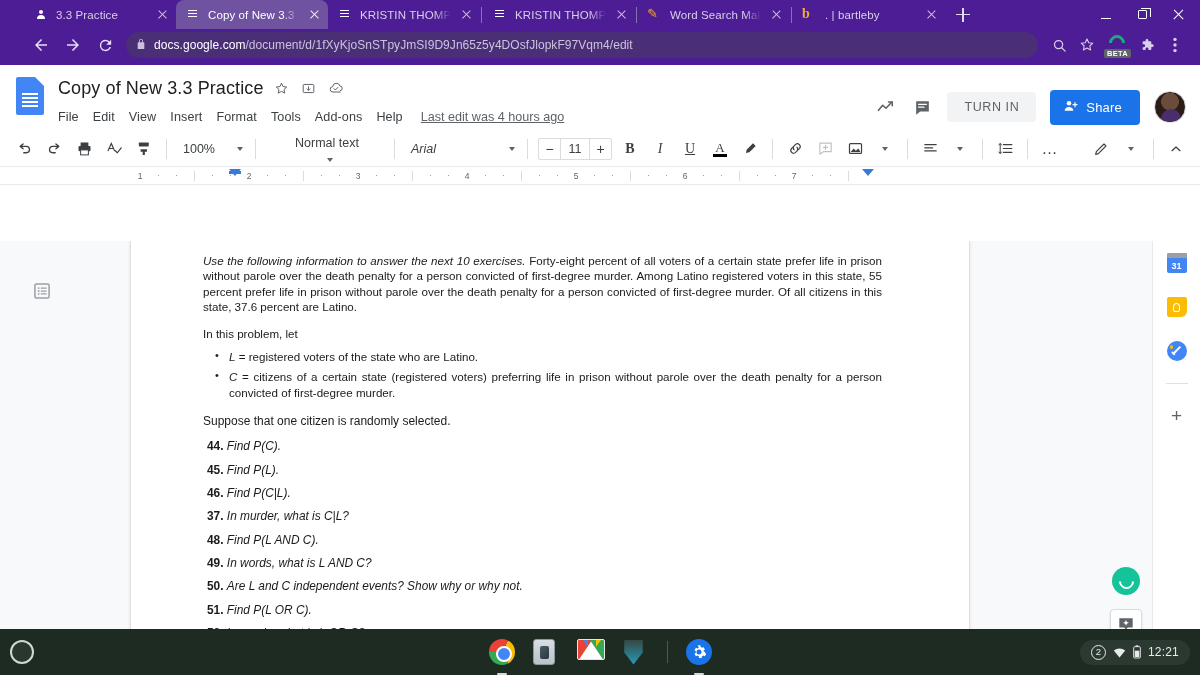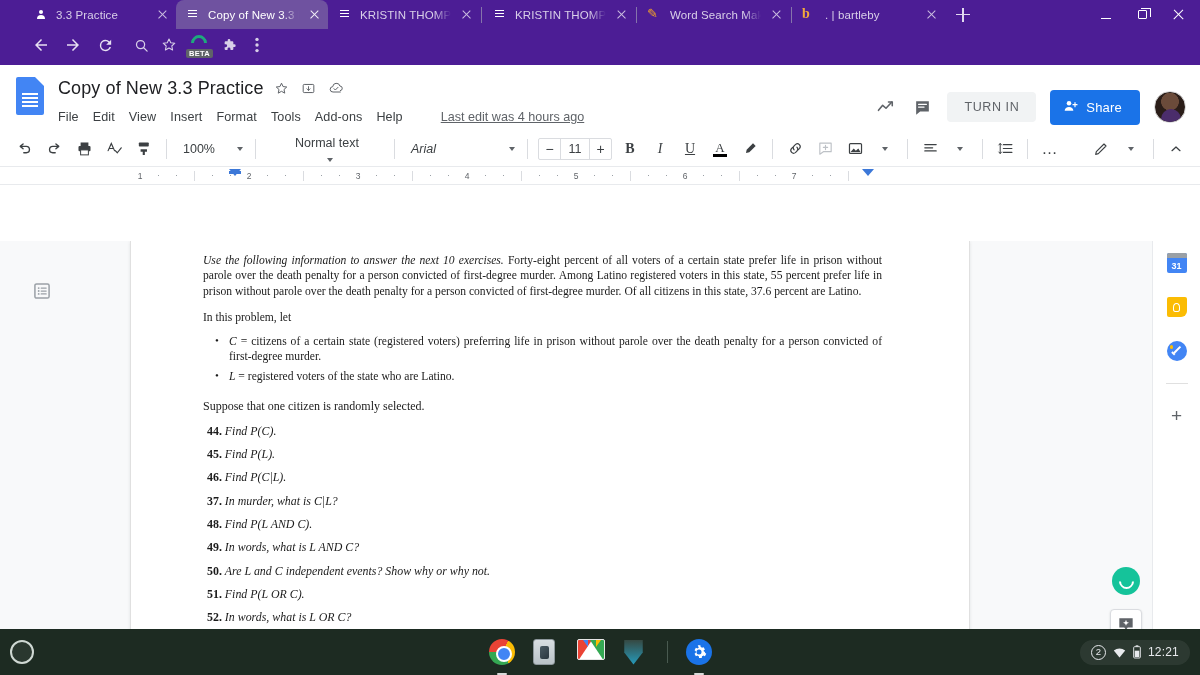--- a/index.html
+++ b/index.html
@@ -176,21 +176,21 @@
   #title-block { flex: 1 1 auto; padding-left: 8px; }
   #title-row { display: flex; align-items: center; gap: 9px; height: 30px; }
   #doc-title {
     font-size: 18px; color: #202124; font-weight: 400; letter-spacing: .1px;
   }
   .title-icon { width: 18px; height: 18px; color: #5f6368; display: flex;
                 align-items: center; justify-content: center; }
   #menu-row { display: flex; align-items: center; gap: 14px; height: 24px; padding-top: 3px; }
   .menu-item { font-size: 12.6px; color: #3c4043; letter-spacing: .1px; }
   #last-edit {
-    font-size: 12.6px; color: #5f6368; text-decoration: underline; margin-left: 24px;
+    font-size: 12.6px; color: #5f6368; text-decoration: underline; margin-left: 4px;
   }
   #header-right { display: flex; align-items: center; gap: 14px; padding-top: 10px; }
   .hdr-icon { width: 22px; height: 22px; color: #5f6368; display: flex;
               align-items: center; justify-content: center; }
   #turn-in-btn {
     background: #f1f3f4; color: #5f6368; font-size: 12.5px; letter-spacing: .6px;
     padding: 8px 17px; border-radius: 4px; font-weight: 500;
   }
   #share-btn {
     background: #1a73e8; color: #ffffff; font-size: 13px; font-weight: 500;
@@ -287,21 +287,21 @@
     display: flex; align-items: center; justify-content: center; color: #9aa0a6;
   }
   #page-scroll { flex: 1 1 auto; position: relative; overflow: hidden; }
   #doc-page {
     position: absolute; left: 62px; top: 0; width: 840px; min-height: 620px;
     background: #ffffff; border: 1px solid #e0e0e0; border-top: none;
     box-shadow: 0 1px 3px rgba(60,64,67,.12);
   }
   #doc-content {
     padding: 12px 87px 0 72px;
-    font-family: Liberation Serif, serif;
+    font-family: Liberation Sans, sans-serif;
     color: #1b1b1b; font-size: 11.6px; line-height: 1.33;
   }
   #doc-content p.intro { text-align: justify; margin-bottom: 11px; }
   #doc-content p.intro i { font-style: italic; }
   #doc-content p.lead { margin-bottom: 8px; }
   #doc-content ul { list-style: none; margin: 0 0 10px 0; }
   #doc-content ul li {
     position: relative; padding-left: 26px; margin-bottom: 5px; text-align: justify;
   }
   #doc-content ul li::before {
@@ -529,20 +529,28 @@
       <svg width="18" height="18" viewBox="0 0 24 24">
           <path d="M4 11h12.2l-5.6-5.6L12 4l8 8-8 8-1.4-1.4 5.6-5.6H4z" fill="currentColor"></path>
         </svg>
     </div>
     <div class="nav-btn">
       <svg width="17" height="17" viewBox="0 0 24 24">
           <path d="M17.65 6.35A7.96 7.96 0 0 0 12 4a8 8 0 1 0 7.73 10h-2.08A6 6 0 1 1 12 6c1.66 0 3.14.69 4.22 1.78L13 11h7V4z" fill="currentColor"></path>
         </svg>
     </div>
 
+    <div id="omnibox">
+      <span id="lock-icon">
+        <svg width="10" height="12" viewBox="0 0 24 28">
+            <path d="M18 10h-1V7a5 5 0 0 0-10 0v3H6a2 2 0 0 0-2 2v12a2 2 0 0 0 2 2h12a2 2 0 0 0 2-2V12a2 2 0 0 0-2-2zM9 7a3 3 0 0 1 6 0v3H9z" fill="#cdc2de"></path>
+          </svg>
+      </span>
+      <span id="url-text"><b>docs.google.com</b><span>/document/d/1fXyKjoSnSTpyJmSI9D9Jn65z5y4DOsfJlopkF97Vqm4/edit</span></span>
+    </div>
 
     <div id="omni-right">
       <div class="omni-icon">
         <svg width="15" height="15" viewBox="0 0 24 24">
             <circle cx="10.5" cy="10.5" r="6.5" stroke="currentColor" stroke-width="2" fill="none"></circle>
             <path d="M15.5 15.5L21 21" stroke="currentColor" stroke-width="2" stroke-linecap="round"></path>
           </svg>
       </div>
       <div class="omni-icon">
         <svg width="16" height="16" viewBox="0 0 24 24">
@@ -846,22 +854,22 @@
 
     <div id="page-scroll">
       <div id="doc-page">
         <div id="doc-content">
 
           <p class="intro"><i>Use the following information to answer the next 10 exercises.</i><span> Forty-eight percent of all voters of a certain state prefer life in prison without parole over the death penalty for a person convicted of first-degree murder. Among Latino registered voters in this state, 55 percent prefer life in prison without parole over the death penalty for a person convicted of first-degree murder. Of all citizens in this state, 37.6 percent are Latino.</span></p>
 
           <p class="lead">In this problem, let</p>
 
           <ul>
+            <li><i>L</i><span> = registered voters of the state who are Latino.</span></li>
             <li><i>C</i><span> = citizens of a certain state (registered voters) preferring life in prison without parole over the death penalty for a person convicted of first-degree murder.</span></li>
-            <li><i>L</i><span> = registered voters of the state who are Latino.</span></li>
           </ul>
 
           <p class="suppose">Suppose that one citizen is randomly selected.</p>
 
           <ol class="exercises">
             <li><span class="num">44.</span> <i>Find P(C).</i></li>
             <li><span class="num">45.</span> <i>Find P(L).</i></li>
             <li><span class="num">46.</span> <i>Find P(C|L).</i></li>
             <li><span class="num">37.</span> <i>In murder, what is C|L?</i></li>
             <li><span class="num">48.</span> <i>Find P(L AND C).</i></li>

